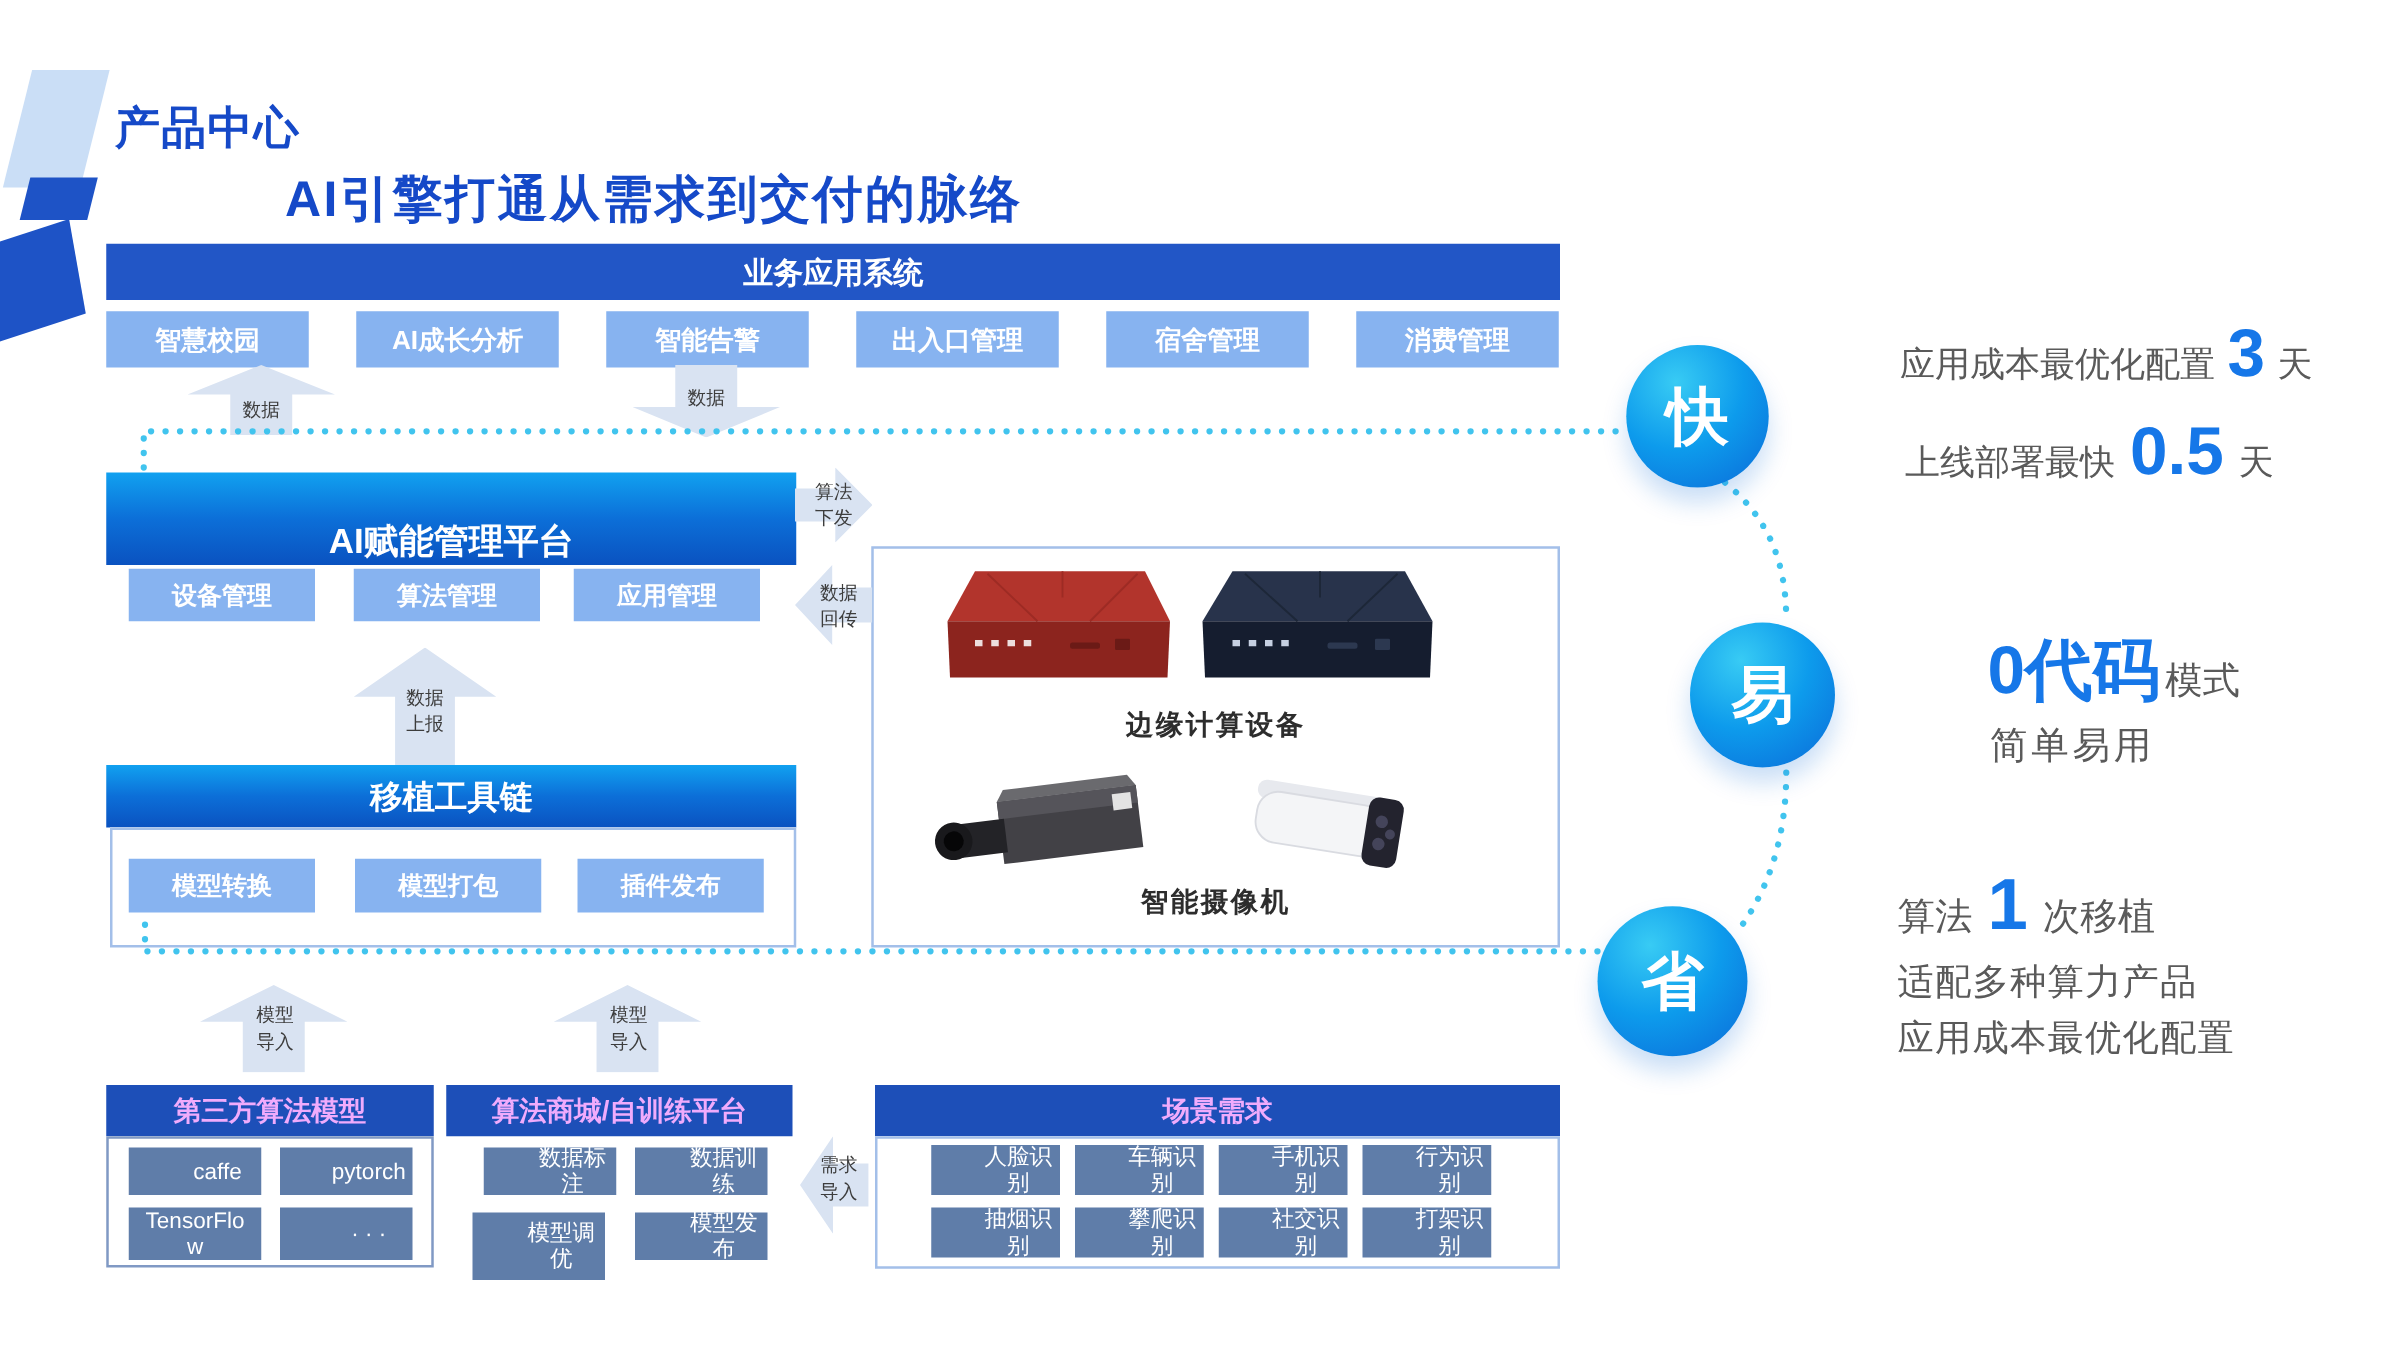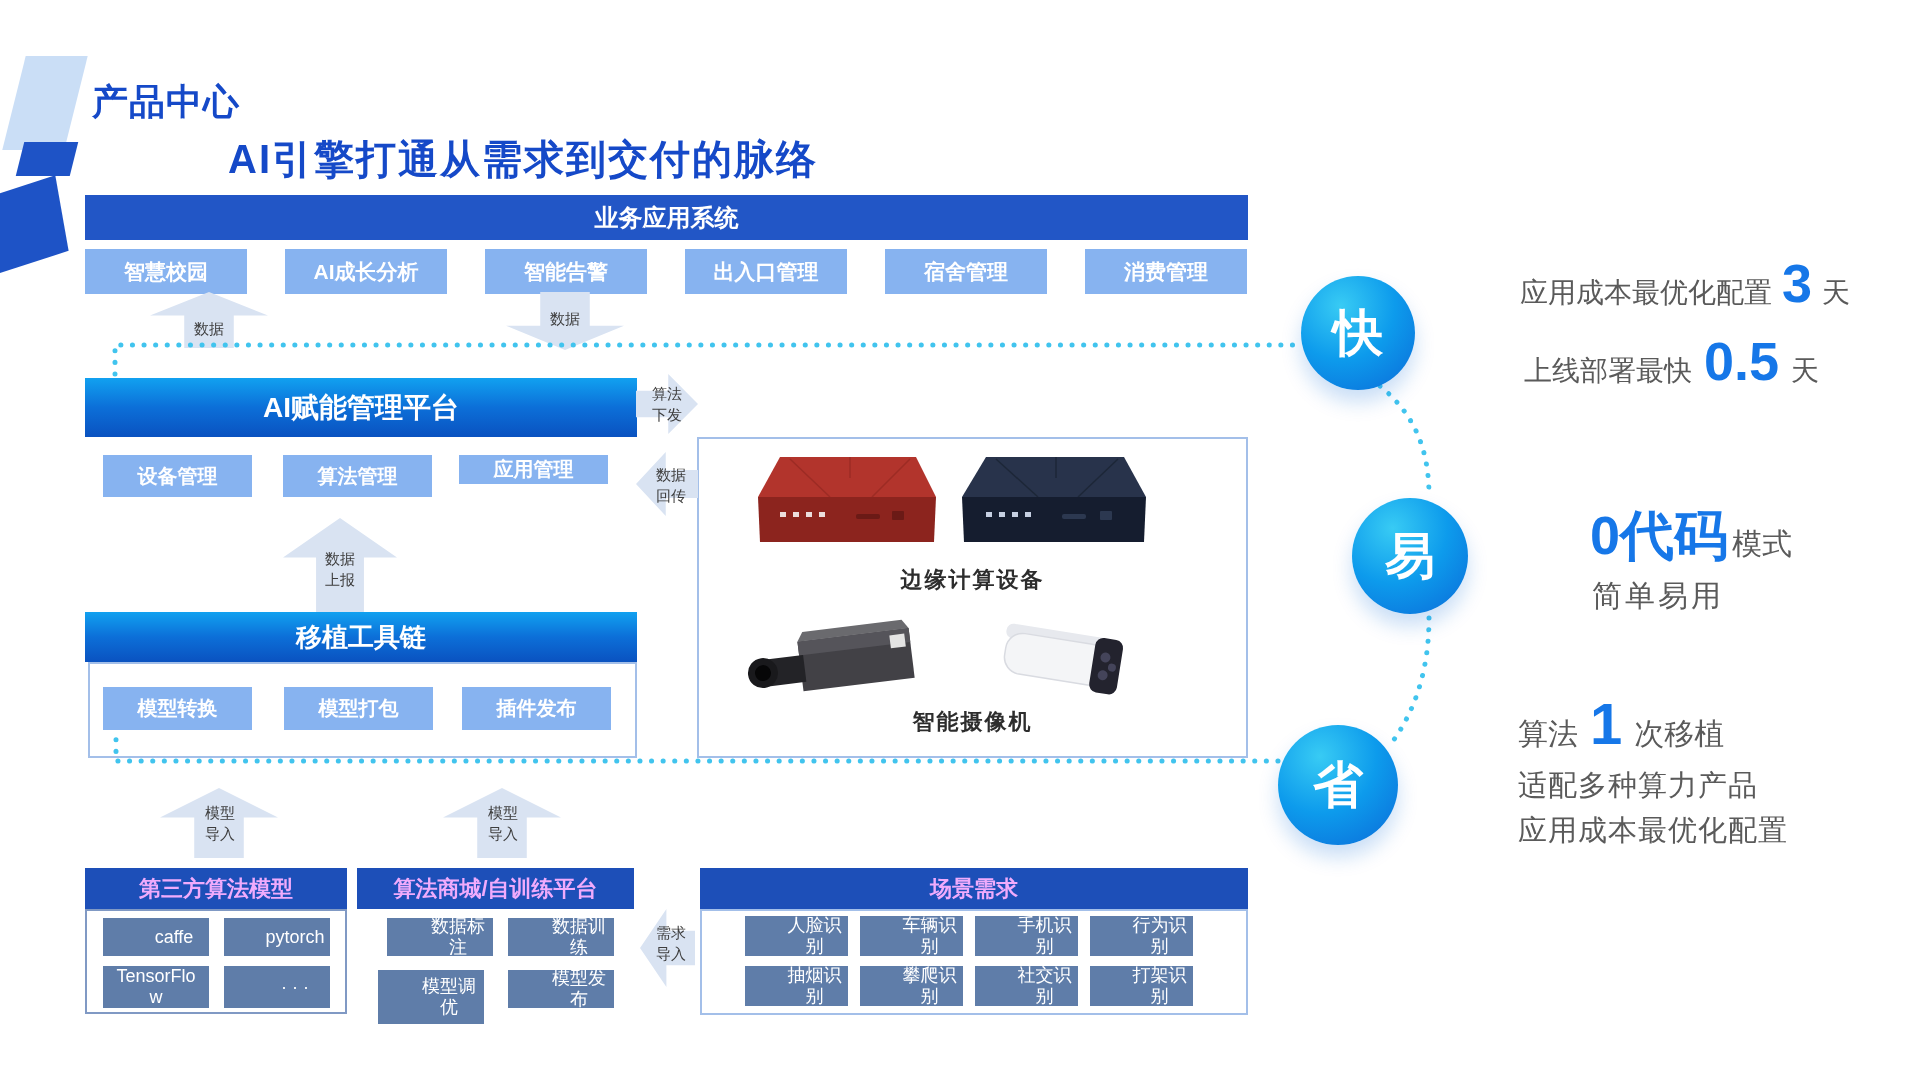--- a/index.html
+++ b/index.html
@@ -49,26 +49,26 @@
   <div class="abs btn-light flexc" style="left:485px;top:249px;width:162px;height:45px;font-size:21px;">智能告警</div>
   <div class="abs btn-light flexc" style="left:685px;top:249px;width:162px;height:45px;font-size:21px;">出入口管理</div>
   <div class="abs btn-light flexc" style="left:885px;top:249px;width:162px;height:45px;font-size:21px;">宿舍管理</div>
   <div class="abs btn-light flexc" style="left:1085px;top:249px;width:162px;height:45px;font-size:21px;">消费管理</div>
 
   <div class="abs arrow arr-up" style="left:150px;top:292px;width:118px;height:56px;"></div>
   <div class="abs arrow-label" style="left:168px;top:318px;width:82px;">数据</div>
   <div class="abs arrow arr-down" style="left:506px;top:292px;width:118px;height:58px;"></div>
   <div class="abs arrow-label" style="left:524px;top:308px;width:82px;">数据</div>
 
-  <div class="abs hdr-grad flexc" style="left:85px;top:378px;width:552px;height:59px;font-size:28px;">
+  <div class="abs hdr-grad flexc" style="left:85px;top:378px;width:552px;height:74px;font-size:28px;align-items:flex-end;">
     <span>AI赋能管理平台</span>
   </div>
   <div class="abs btn-light flexc" style="left:103px;top:455px;width:149px;height:42px;font-size:20px;">设备管理</div>
   <div class="abs btn-light flexc" style="left:283px;top:455px;width:149px;height:42px;font-size:20px;">算法管理</div>
-  <div class="abs btn-light flexc" style="left:459px;top:455px;width:149px;height:29px;font-size:20px;">应用管理</div>
+  <div class="abs btn-light flexc" style="left:459px;top:455px;width:149px;height:42px;font-size:20px;">应用管理</div>
 
   <div class="abs arrow arr-up" style="left:283px;top:518px;width:114px;height:94px;"></div>
   <div class="abs arrow-label" style="left:316px;top:548px;width:48px;">
     <div>数据</div>
     <div>上报</div>
   </div>
 
   <div class="abs hdr-grad flexc" style="left:85px;top:612px;width:552px;height:50px;font-size:26px;">
     <span>移植工具链</span>
   </div>

